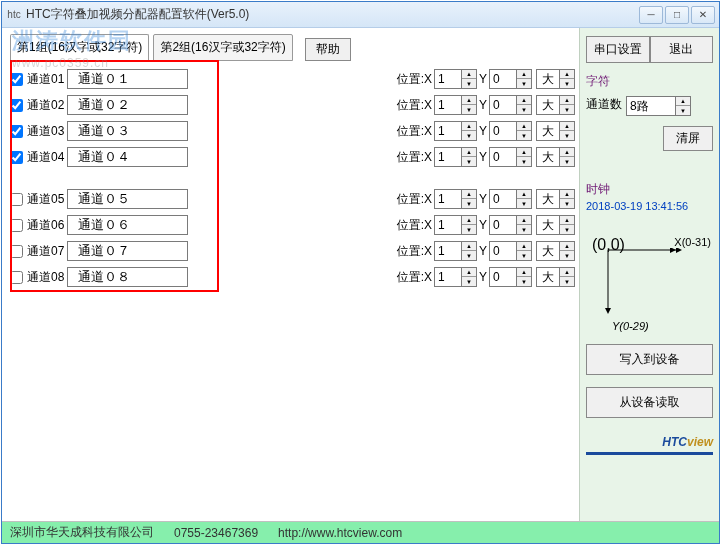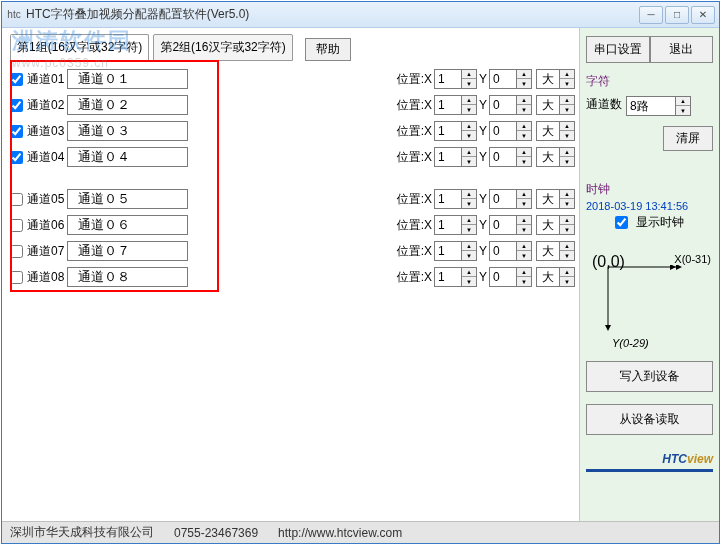--- a/index.html
+++ b/index.html
@@ -57,21 +57,21 @@
 .coord .xlbl { position: absolute; right: 2px; top: 4px; font-size: 11px; }
 .coord .ylbl { position: absolute; left: 26px; bottom: 0; font-size: 11px; font-style: italic; }
 .coord svg { position: absolute; left: 2px; top: 16px; }
 
 .bigbtn { padding: 6px 4px; border: 1px solid #888; background: #f0f0f0; cursor: pointer; text-align: center; margin-top: 6px; }
 
 .logo { margin-top: 8px; color: #1a4a9c; font-weight: bold; font-size: 16px; font-style: italic; text-align: right; }
 .logo .view { color: #c09020; font-style: italic; }
 .logo-underline { height: 3px; background: #1a4a9c; margin-top: 2px; }
 
-.statusbar { height: 22px; background: #e5e5e5; border-top: 1px solid #c0c0c0; display: flex; align-items: center; padding: 0 8px; gap: 20px; color: #333; position: absolute; bottom: 0; left: 0; right: 0; }
+.statusbar { height: 22px; background: #86efac; border-top: 1px solid #c0c0c0; display: flex; align-items: center; padding: 0 8px; gap: 20px; color: #333; position: absolute; bottom: 0; left: 0; right: 0; }
 
 .watermark { position: absolute; left: 10px; top: 24px; opacity: 0.35; pointer-events: none; z-index: 5; }
 .watermark .wm1 { font-size: 22px; font-weight: bold; color: #2a7fd8; letter-spacing: 2px; }
 .watermark .wm2 { font-size: 12px; color: #888; letter-spacing: 1px; }
 </style>
 </head>
 <body>
 
 <div class="window">
 
@@ -353,24 +353,20 @@
             <div>▲</div>
             <div>▼</div>
           </div>
         </div>
       </div>
       <div class="clearbtn">清屏</div>
 
       <div class="clockbox">
         <div class="section-lbl">时钟</div>
         <div class="clocktime">2018-03-19 13:41:56</div>
-        <div class="clockchk">
-          <input type="checkbox" class="chk" checked="" style="">
-          <span>显示时钟</span>
-        </div>
       </div>
 
       <div class="coord">
         <span class="origin">(0,0)</span>
         <span class="xlbl">X(0-31)</span>
         <svg width="120" height="80">
           <line x1="20" y1="2" x2="88" y2="2" stroke="#000" stroke-width="1"></line>
           <polygon points="88,2 82,-1 82,5" fill="#000" transform="translate(0,0)"></polygon>
           <polygon points="88,-1 88,5 94,2" fill="#000"></polygon>
           <line x1="20" y1="2" x2="20" y2="60" stroke="#000" stroke-width="1"></line>

